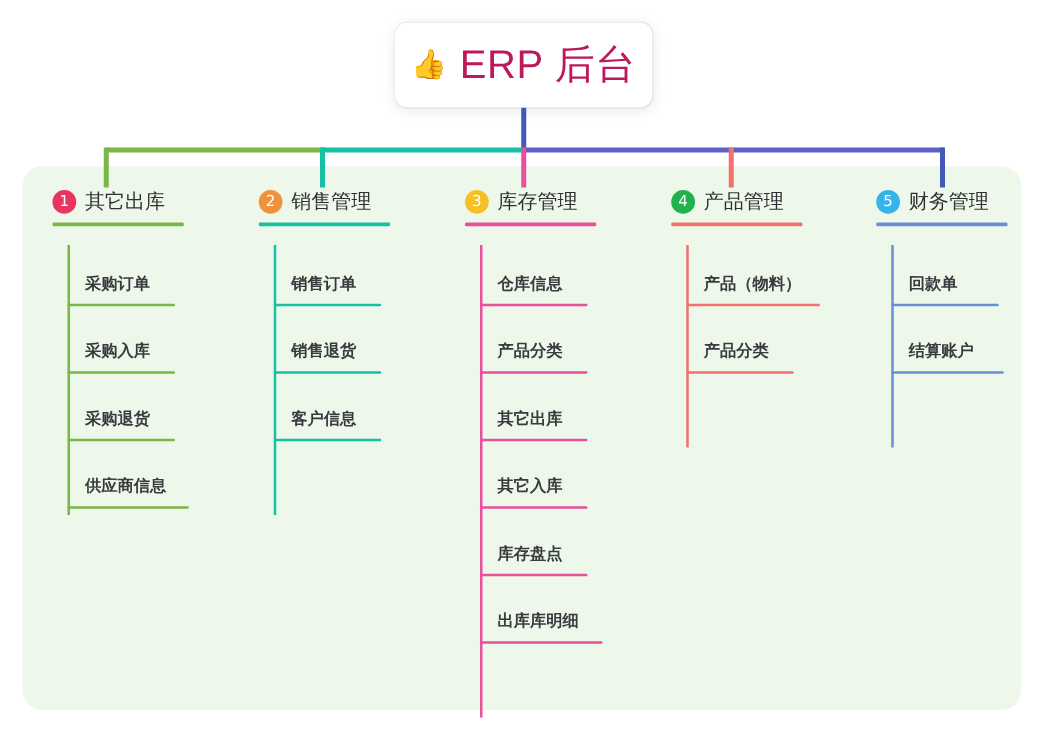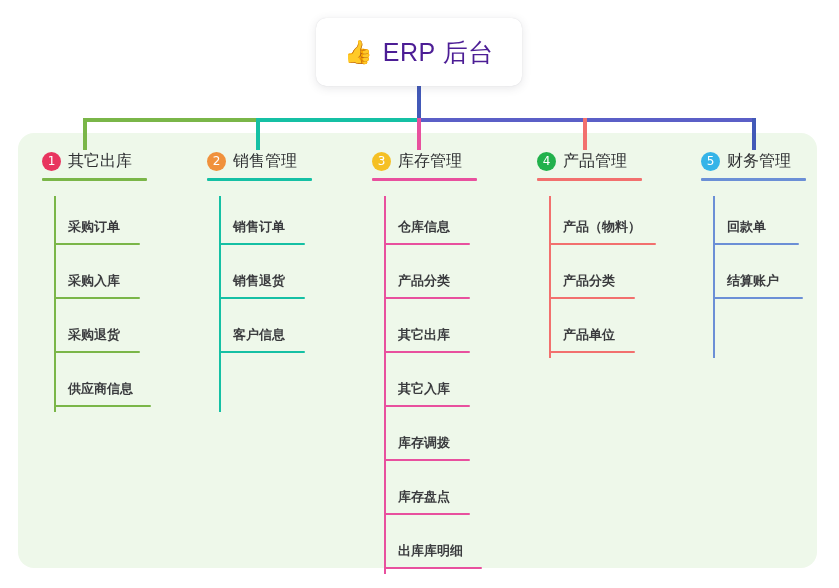--- a/index.html
+++ b/index.html
@@ -40,22 +40,22 @@
     display: flex;
     align-items: center;
     gap: 10px;
   }
   .root-emoji {
     font-size: 23px;
     line-height: 1;
     font-family: "DejaVu Sans", sans-serif;
   }
   .root-title {
-    font-size: 25px;
-    color: #4c1d95;
+    font-size: 32px;
+    color: #be185d;
     letter-spacing: 0.5px;
     white-space: nowrap;
   }
 
   
   .panel {
     position: absolute;
     left: 18px;
     top: 133px;
     width: 799px;
@@ -228,24 +228,20 @@
       </div>
       <div class="item">
         <span class="item-label">其它出库</span>
         <span class="item-rule" style="background:#e8509e;"></span>
       </div>
       <div class="item">
         <span class="item-label">其它入库</span>
         <span class="item-rule" style="background:#e8509e;"></span>
       </div>
       <div class="item">
-        <span class="item-label">库存调拨</span>
-        <span class="item-rule" style="background:#e8509e;"></span>
-      </div>
-      <div class="item">
         <span class="item-label">库存盘点</span>
         <span class="item-rule" style="background:#e8509e;"></span>
       </div>
       <div class="item">
         <span class="item-label">出库库明细</span>
         <span class="item-rule" style="background:#e8509e; width:98px;"></span>
       </div>
     </div>
   </div>
 
@@ -256,24 +252,20 @@
       <span class="head-rule" style="top:30px; width:105px; background:#f2706e;"></span>
     </div>
     <div class="items">
       <div class="spine" style="height:162px; background:#f2706e;"></div>
       <div class="item">
         <span class="item-label">产品（物料）</span>
         <span class="item-rule" style="background:#f2706e; width:107px;"></span>
       </div>
       <div class="item">
         <span class="item-label">产品分类</span>
-        <span class="item-rule" style="background:#f2706e;"></span>
-      </div>
-      <div class="item">
-        <span class="item-label">产品单位</span>
         <span class="item-rule" style="background:#f2706e;"></span>
       </div>
     </div>
   </div>
 
   <div class="column" style="left:701px; top:148px;">
     <div class="col-head">
       <span class="badge" style="background: rgb(53, 180, 232);">5</span>
       <span class="col-title">财务管理</span>
       <span class="head-rule" style="top:30px; width:105px; background:#6b8fd6;"></span>

